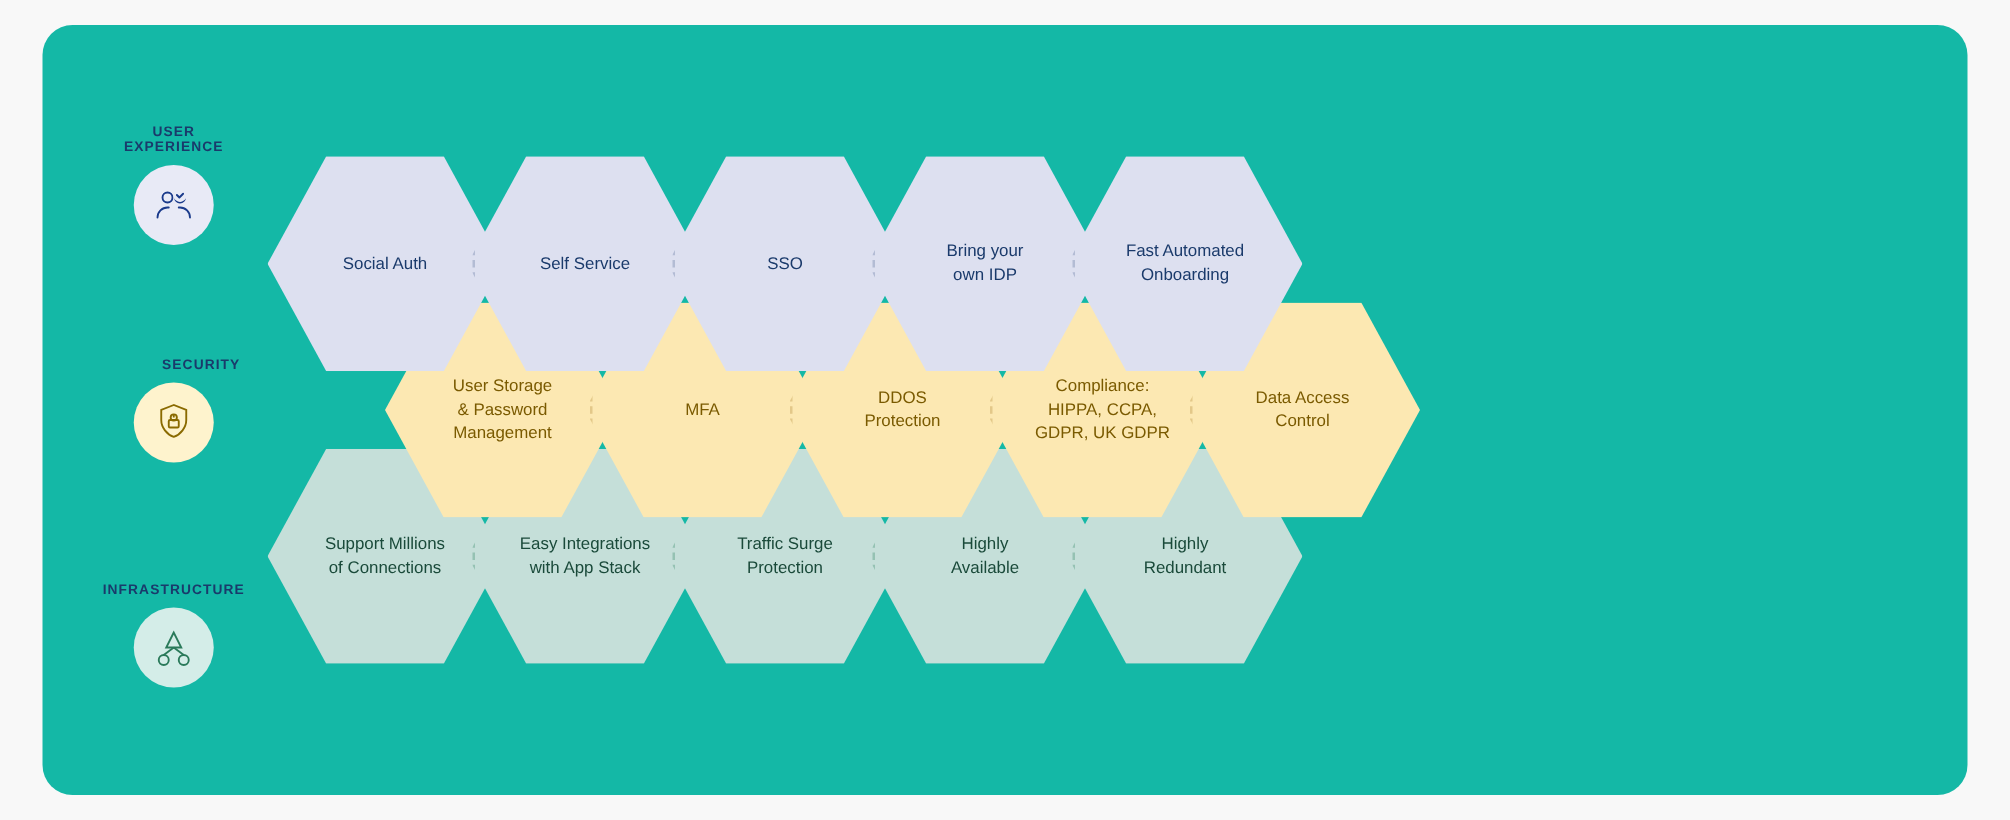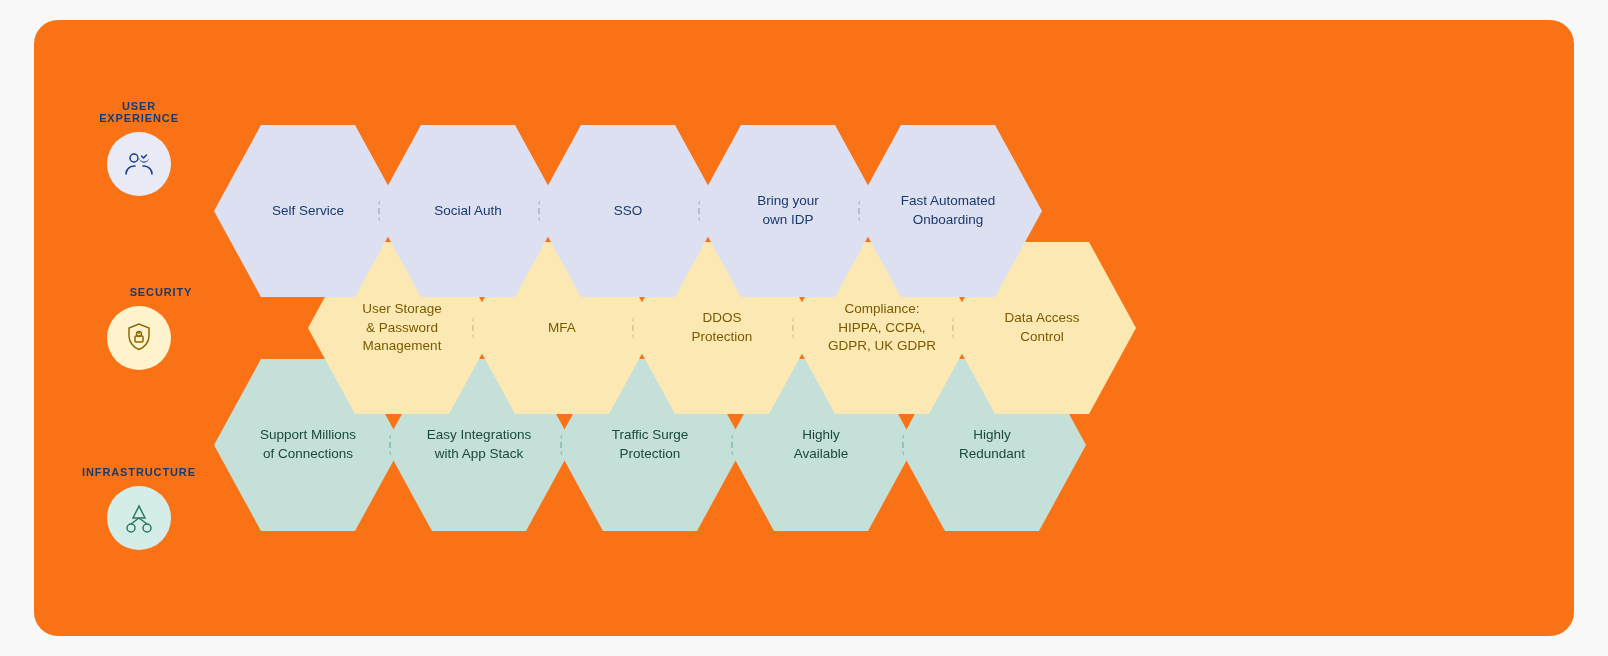--- a/index.html
+++ b/index.html
@@ -5,21 +5,21 @@
     * { margin: 0; padding: 0; box-sizing: border-box; }
     body {
       background: #f8f8f8;
       display: flex;
       justify-content: center;
       align-items: center;
       min-height: 100vh;
       font-family: -apple-system, BlinkMacSystemFont, 'Segoe UI', sans-serif;
     }
     .container {
-      background: #f97316;
+      background: #14b8a6;
       border-radius: 24px;
       width: 1540px;
       height: 616px;
       position: relative;
       overflow: hidden;
       display: flex;
       align-items: center;
       padding: 20px 40px;
     }
 
@@ -90,21 +90,20 @@
       margin-left: 0;
     }
 
     
     .hex-row-2 {
       margin-top: -55px;
       padding-left: 94px;
     }
     .hex-row-3 {
       margin-top: -55px;
-      gap: 11px;
     }
 
     
     .hex.blue { background: #dde0f0; color: #1a3a6b; }
     .hex.yellow { background: #fce8b2; color: #7a5a00; }
     .hex.green { background: #c5dfd9; color: #1a4a3a; }
 
     
     .hex-row-1 .hex:not(:first-child)::after,
     .hex-row-2 .hex:not(:first-child)::after,
@@ -176,24 +175,24 @@
           <line x1="20" y1="20" x2="28" y2="26" stroke="#2a7a5a" stroke-width="1.5"></line>
         </svg>
       </div>
     </div>
   </div>
 
   <div class="hex-grid">
 
     <div class="hex-row hex-row-1">
       <div class="hex blue">
+        <span>Social Auth</span>
+      </div>
+      <div class="hex blue">
         <span>Self Service</span>
-      </div>
-      <div class="hex blue">
-        <span>Social Auth</span>
       </div>
       <div class="hex blue">
         <span>SSO</span>
       </div>
       <div class="hex blue">
         <span>Bring your<br>own IDP</span>
       </div>
       <div class="hex blue">
         <span>Fast Automated<br>Onboarding</span>
       </div>

